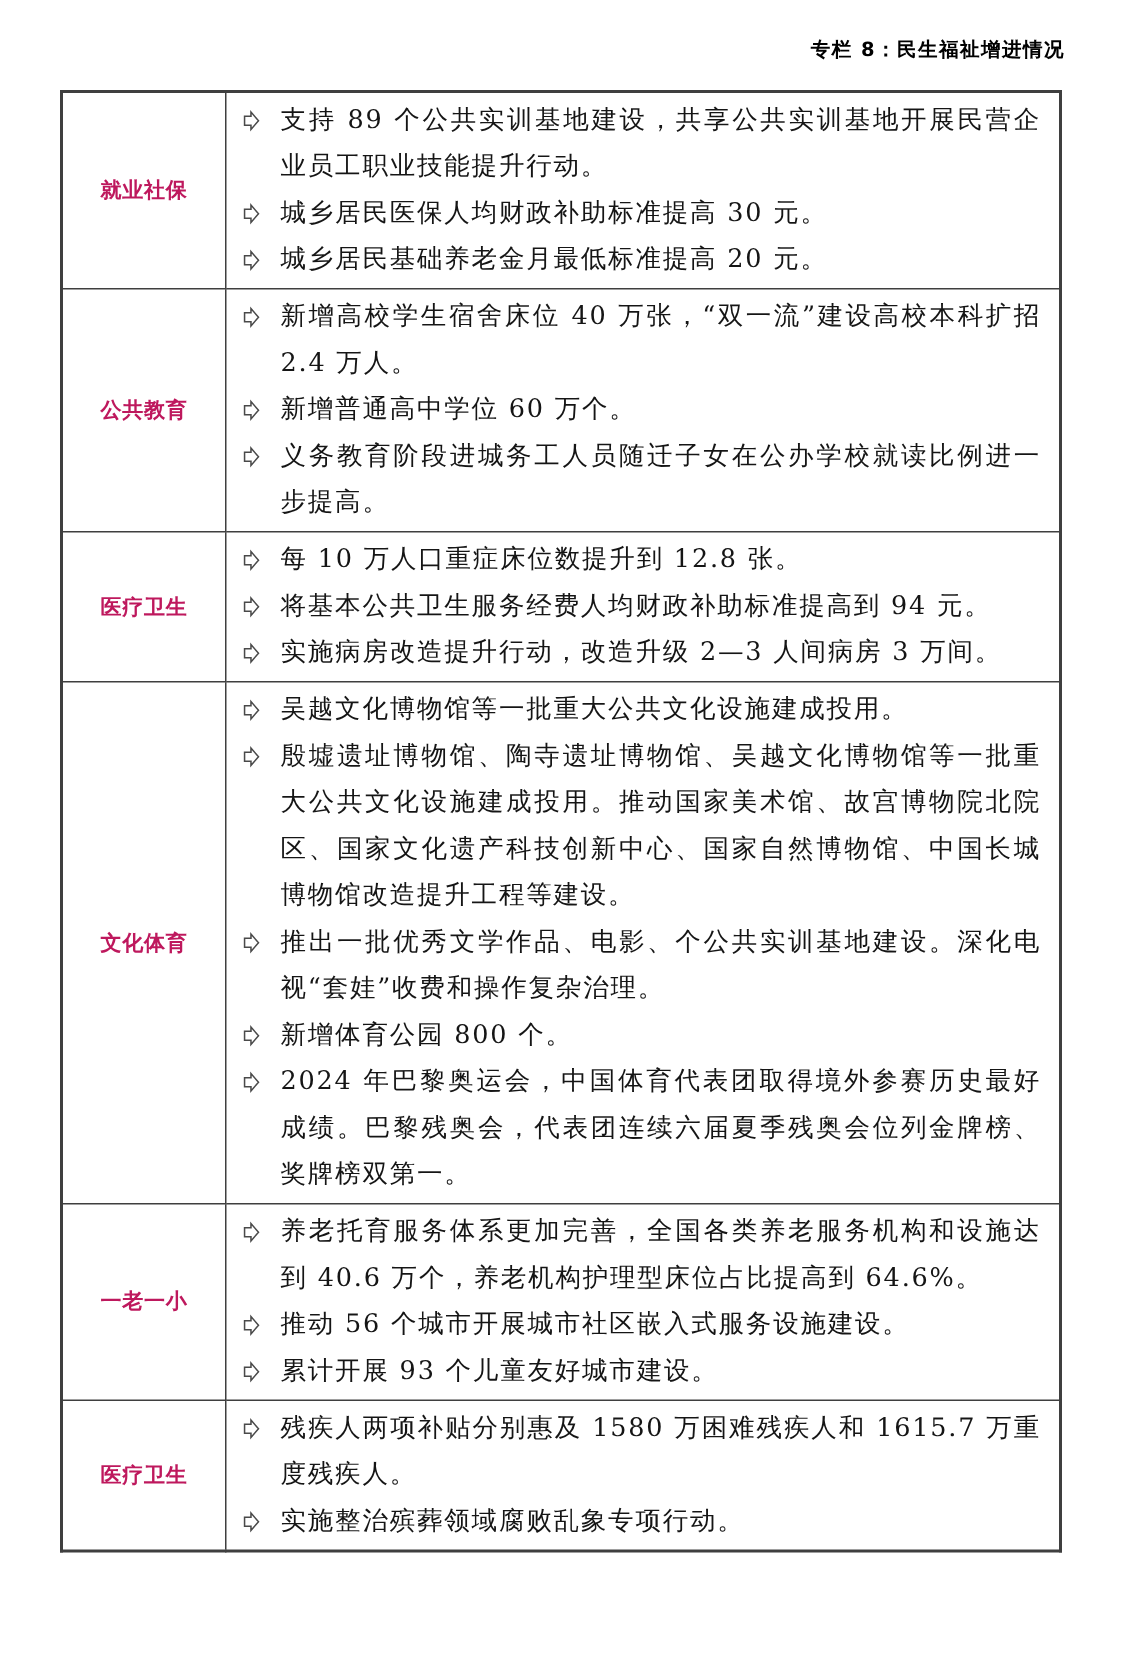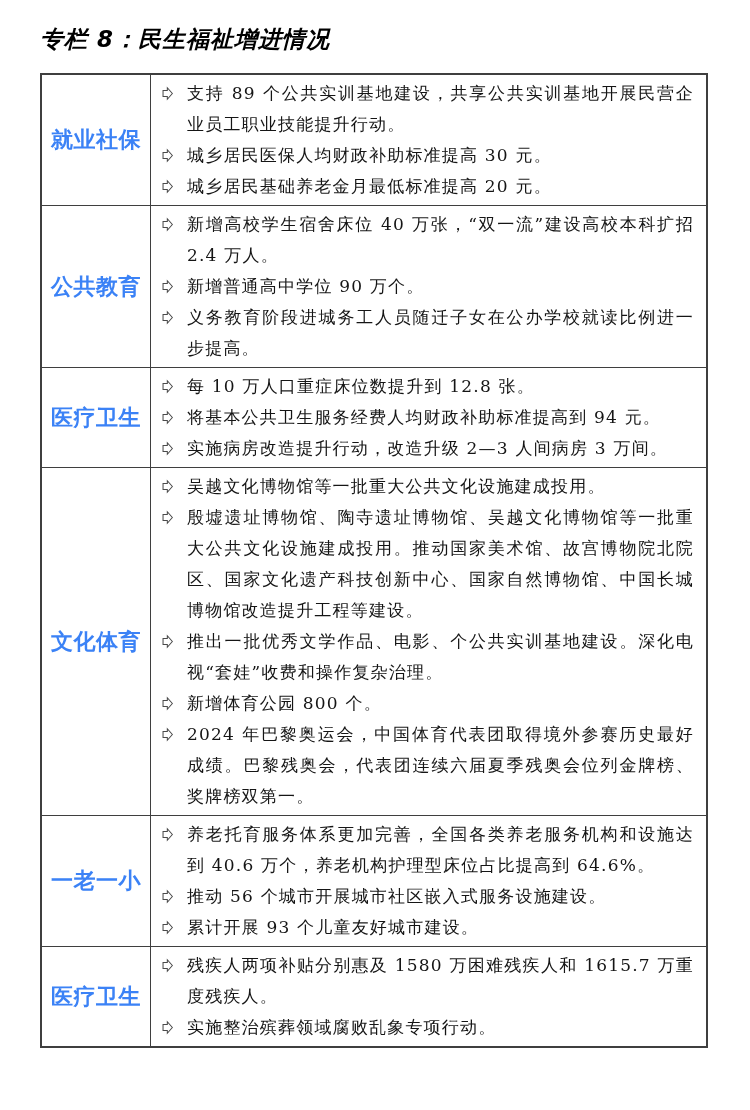--- a/index.html
+++ b/index.html
@@ -16,43 +16,42 @@
   }
   .page {
     box-sizing: border-box;
     width: 750px;
     height: 1110px;
     padding: 24px 40px 0 40px;
   }
   .doc-title {
     font-family: "DejaVu Sans", "Liberation Sans", sans-serif;
     font-weight: bold;
-    font-size: 23px;
+    font-size: 13px;
     letter-spacing: 1px;
-    text-align: left;
+    text-align: right;
     color: #000000;
     margin: 0 0 18px 0;
-    font-style: italic;
   }
   table.welfare-table {
     width: 668px;
     border-collapse: collapse;
     table-layout: fixed;
     border: 2px solid #3f3f3f;
   }
   table.welfare-table th.cat-cell {
     width: 108px;
     border: 1.3px solid #3f3f3f;
     font-family: "DejaVu Sans", "Liberation Sans", sans-serif;
     font-weight: bold;
-    font-size: 22px;
+    font-size: 14px;
     letter-spacing: 0.5px;
     text-align: center;
     vertical-align: middle;
-    color: #3b82f6;
+    color: #be185d;
     padding: 0;
   }
   table.welfare-table td.items-cell {
     border: 1.3px solid #3f3f3f;
     vertical-align: middle;
     padding: 3px 12px 3px 0;
   }
   .bullet-item {
     position: relative;
     padding-left: 36px;
@@ -128,21 +127,21 @@
     </span>
     <span class="bullet-text">新增高校学生宿舍床位 40 万张，“双一流”建设高校本科扩招 2.4 万人。</span>
   </div>
 
   <div class="bullet-item">
     <span class="bullet-glyph">
       <svg viewBox="0 0 14 16" xmlns="http://www.w3.org/2000/svg">
         <path d="M2.2 4.8 L6.8 4.8 L6.8 1.8 L12.2 8 L6.8 14.2 L6.8 11.2 L2.2 11.2 Z" fill="#ffffff" stroke="#4a4a4a" stroke-width="1.1" stroke-linejoin="miter"></path>
       </svg>
     </span>
-    <span class="bullet-text">新增普通高中学位 90 万个。</span>
+    <span class="bullet-text">新增普通高中学位 60 万个。</span>
   </div>
 
   <div class="bullet-item">
     <span class="bullet-glyph">
       <svg viewBox="0 0 14 16" xmlns="http://www.w3.org/2000/svg">
         <path d="M2.2 4.8 L6.8 4.8 L6.8 1.8 L12.2 8 L6.8 14.2 L6.8 11.2 L2.2 11.2 Z" fill="#ffffff" stroke="#4a4a4a" stroke-width="1.1" stroke-linejoin="miter"></path>
       </svg>
     </span>
     <span class="bullet-text">义务教育阶段进城务工人员随迁子女在公办学校就读比例进一步提高。</span>
   </div>

